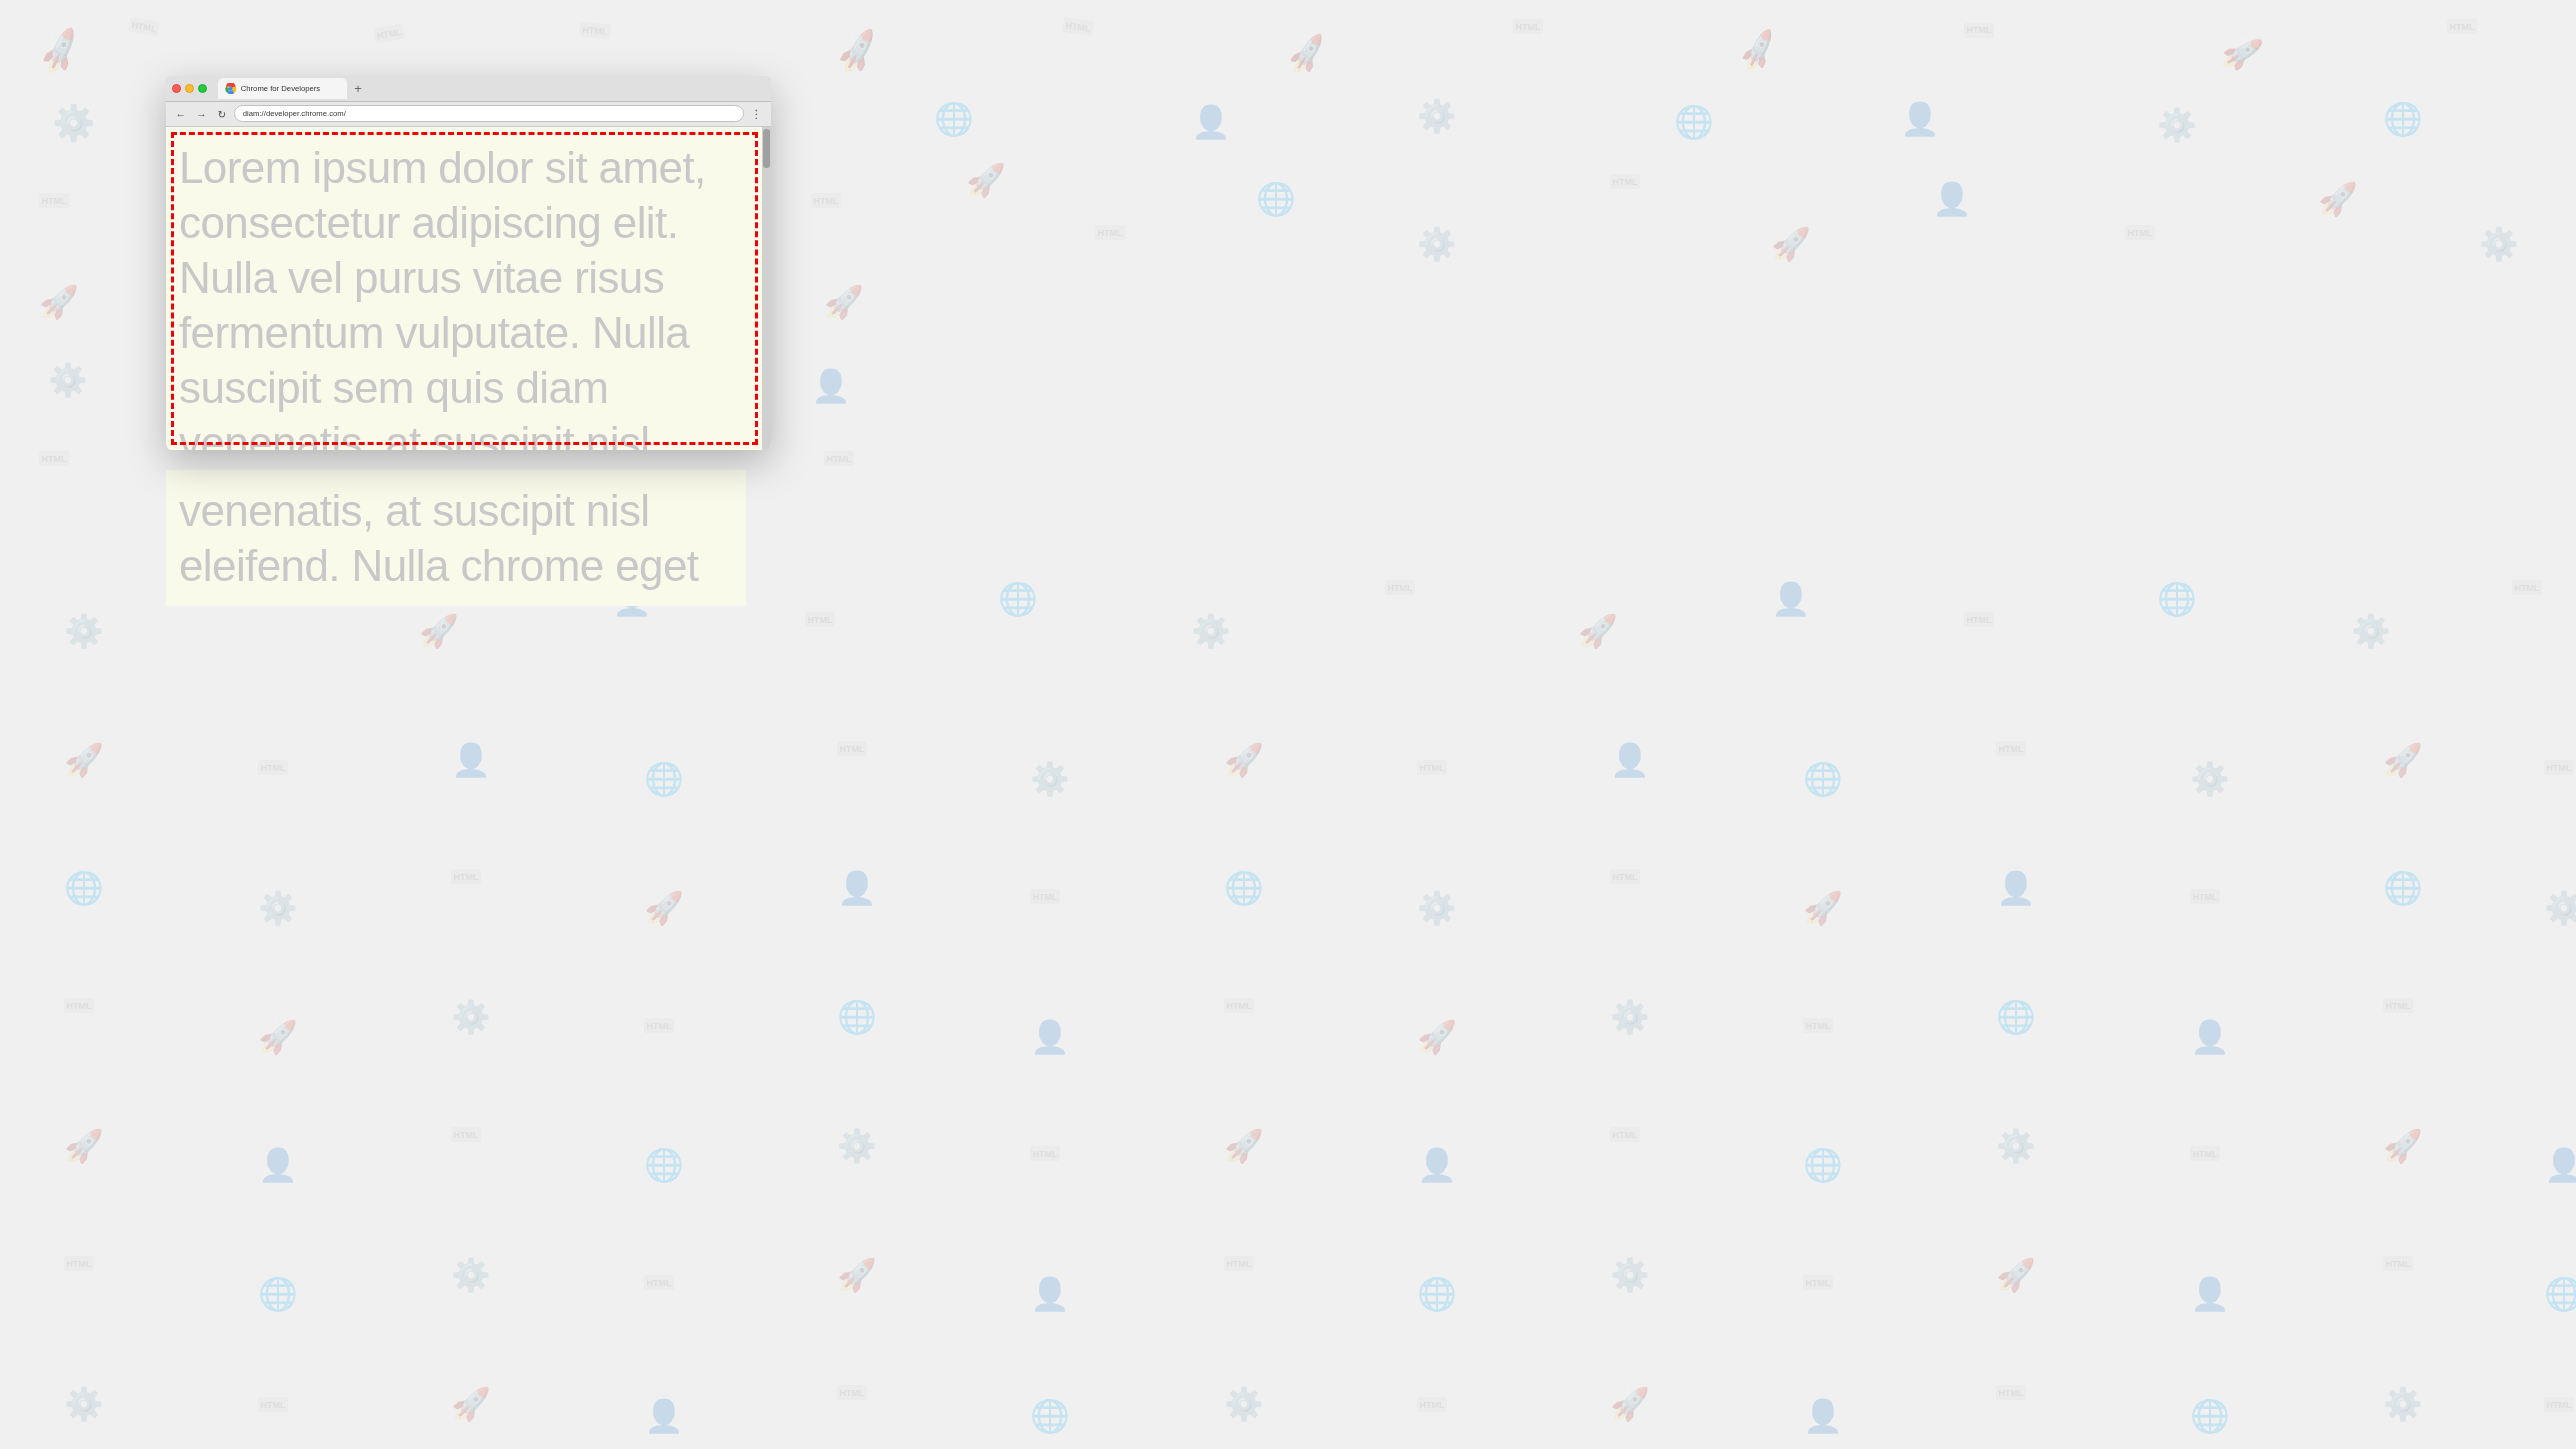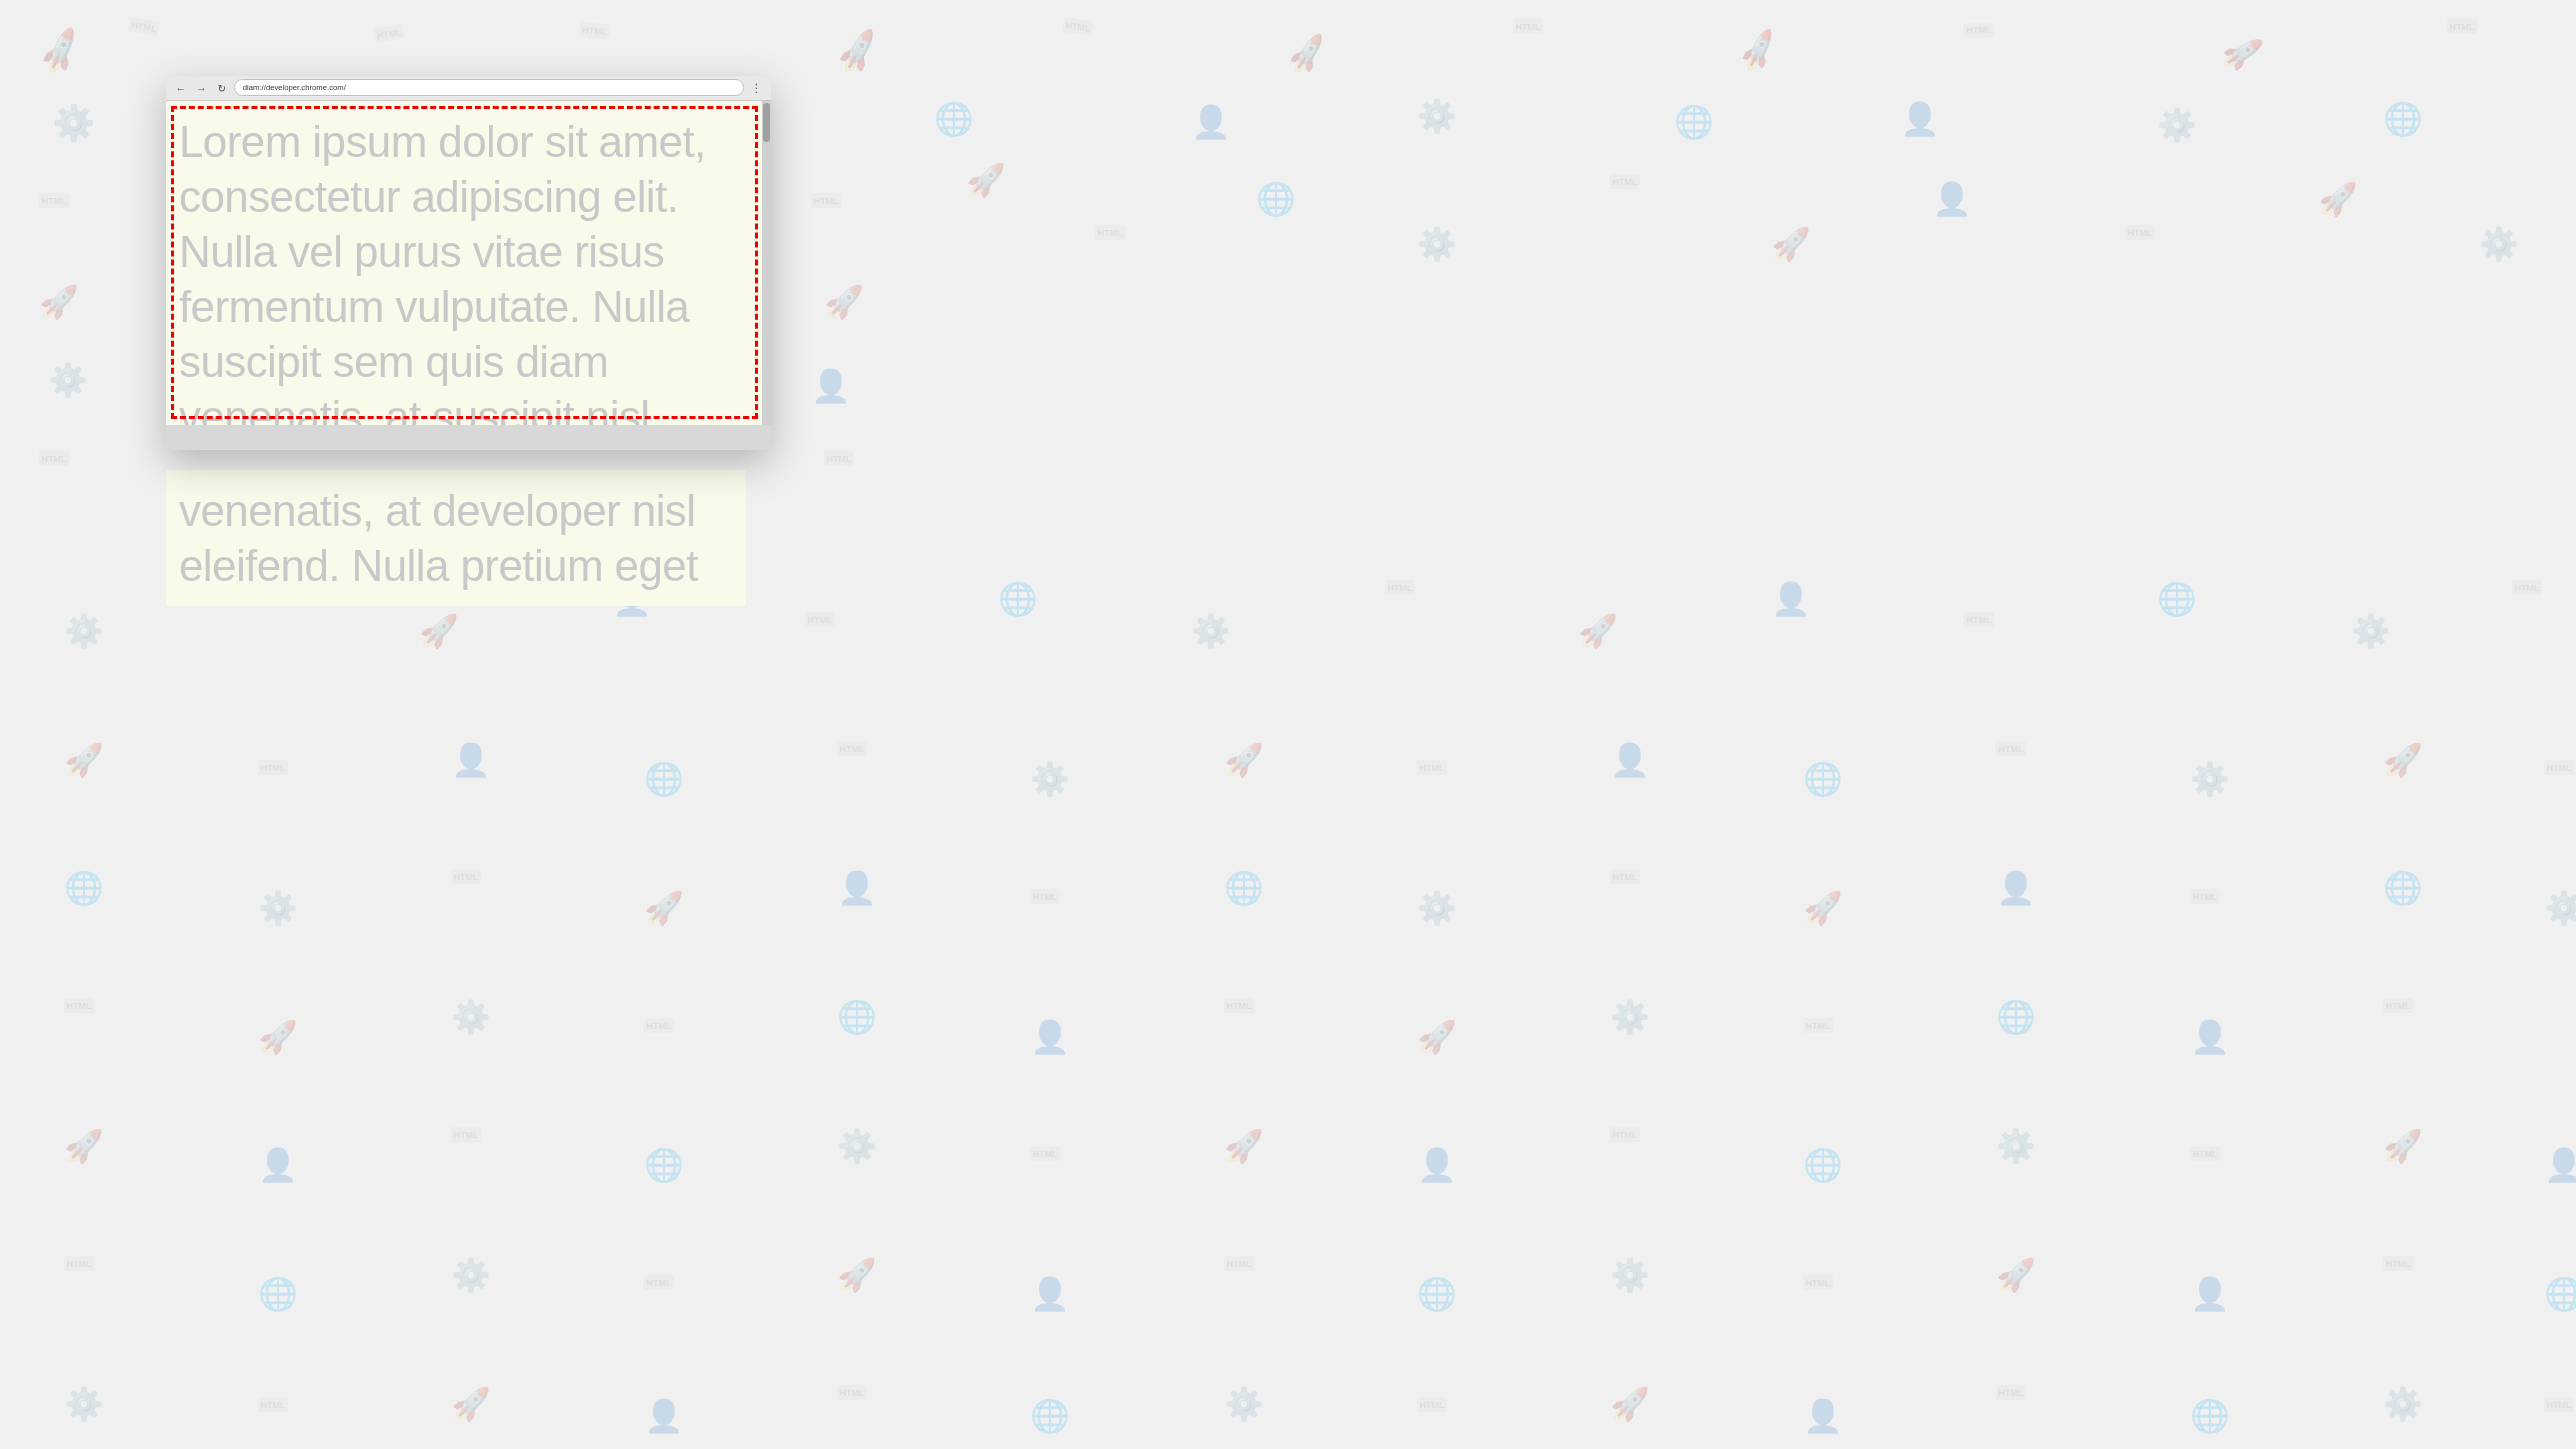--- a/index.html
+++ b/index.html
@@ -373,20 +373,41 @@
   <div class="deco" style="left:1610px;top:1385px;font-size:32px;opacity:0.18;">🚀</div>
   <div class="deco" style="left:1803px;top:1397px;font-size:32px;opacity:0.18;">👤</div>
   <div class="deco" style="left:1996px;top:1385px;font-size:9px;font-weight:bold;background:#ddd;border-radius:2.6px;padding:2.6px;color:#aaa;opacity:0.25;">HTML</div>
   <div class="deco" style="left:2190px;top:1397px;font-size:32px;opacity:0.18;">🌐</div>
   <div class="deco" style="left:2383px;top:1385px;font-size:32px;opacity:0.18;">⚙️</div>
   <div class="deco" style="left:2544px;top:1397px;font-size:9px;font-weight:bold;background:#ddd;border-radius:2.6px;padding:2.6px;color:#aaa;opacity:0.25;">HTML</div>
 </div>
 
 <div class="browser-window">
 
+  <div class="title-bar">
+    <div class="traffic-lights">
+      <div class="traffic-light tl-red"></div>
+      <div class="traffic-light tl-yellow"></div>
+      <div class="traffic-light tl-green"></div>
+    </div>
+    <div class="tab-area">
+      <div class="tab">
+
+        <svg class="chrome-icon" viewBox="0 0 24 24" xmlns="http://www.w3.org/2000/svg">
+          <circle cx="12" cy="12" r="4" fill="#4285F4"></circle>
+          <path d="M12 8 A4 4 0 0 1 15.46 9.73 L22 8 A10 10 0 0 0 2 8 Z" fill="#EA4335"></path>
+          <path d="M15.46 9.73 A4 4 0 0 1 15.46 14.27 L19 20.66 A10 10 0 0 0 22 8 Z" fill="#FBBC05"></path>
+          <path d="M8.54 14.27 A4 4 0 0 1 8.54 9.73 L2 8 A10 10 0 0 0 5 20.66 Z" fill="#34A853"></path>
+          <path d="M12 16 A4 4 0 0 1 8.54 14.27 L5 20.66 A10 10 0 0 0 19 20.66 L15.46 14.27 A4 4 0 0 1 12 16 Z" fill="#4285F4"></path>
+        </svg>
+        <span class="tab-title">Chrome for Developers</span>
+      </div>
+      <button class="new-tab-btn">+</button>
+    </div>
+  </div>
 
   <div class="nav-bar">
     <button class="nav-btn">
       <span>←</span>
     </button>
     <button class="nav-btn">
       <span>→</span>
     </button>
     <button class="nav-btn">
       <span>↻</span>
@@ -418,15 +439,15 @@
   width: 580px;
   background: #fafaeb;
   padding: 13px 13px;
   font-size: 44px;
   font-weight: 400;
   color: #c8c8c8;
   line-height: 1.25;
   letter-spacing: -0.6px;
   z-index: 5;
 ">
-  <span>venenatis, at developer nisl eleifend. Nulla pretium eget</span>
+  <span>venenatis, at suscipit nisl eleifend. Nulla chrome eget</span>
 </div>
 
 
 </body></html>

